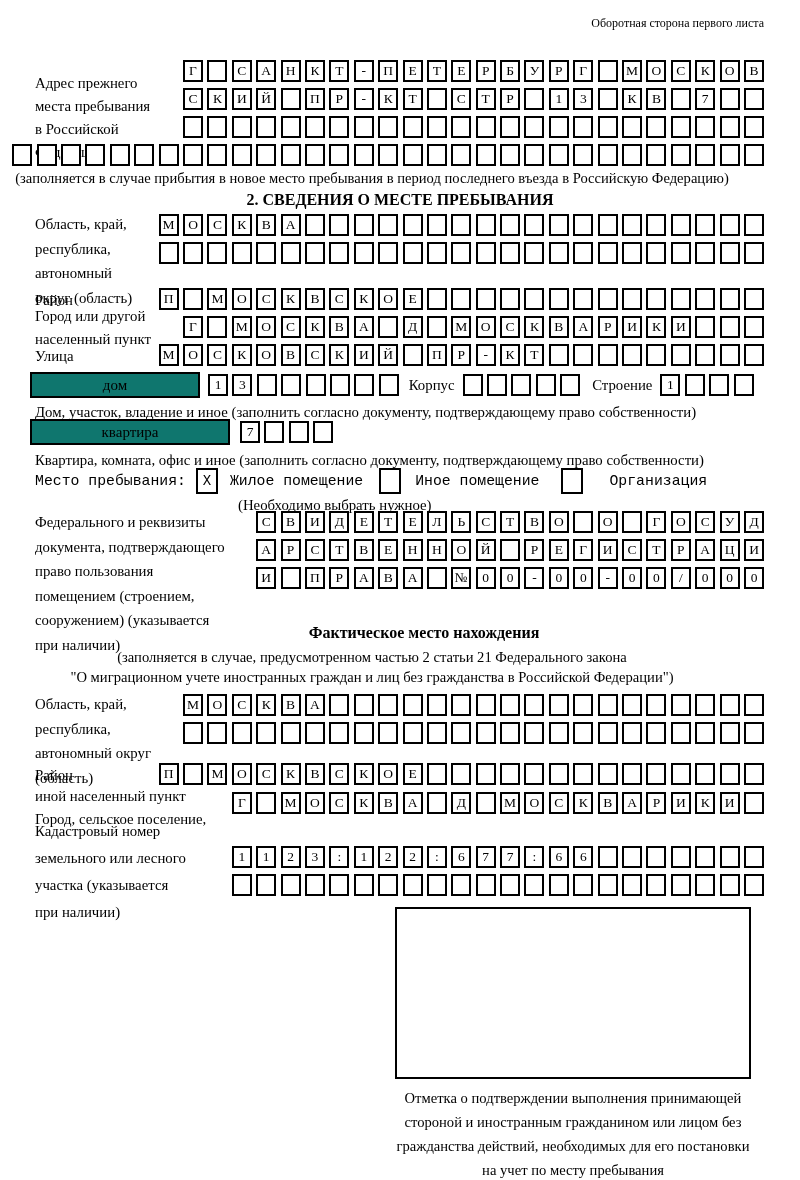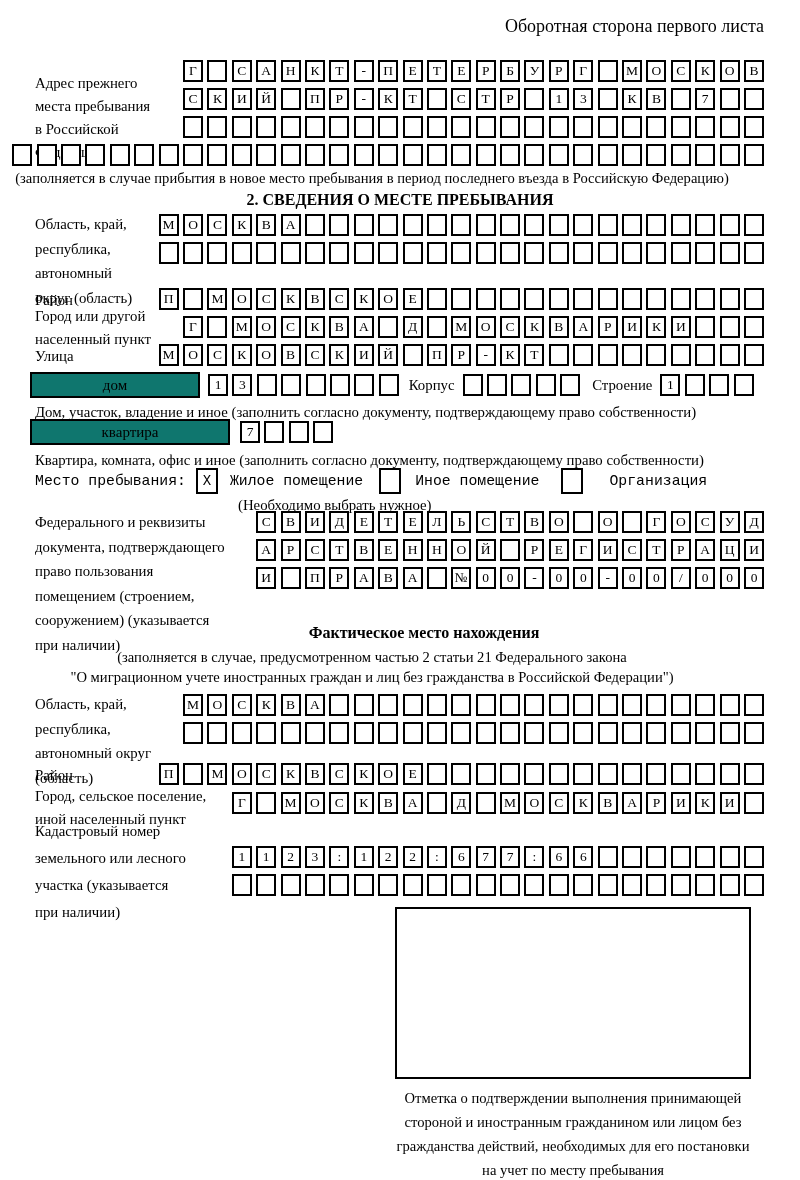--- a/index.html
+++ b/index.html
@@ -1,21 +1,21 @@
 <!DOCTYPE html>
 <html><head>
 <meta charset="utf-8">
 <style>
   html,body{margin:0;padding:0;background:#fff;}
   .page{
     position:relative;width:800px;height:1180px;background:#fff;color:#000;
     font-family:"Liberation Serif","DejaVu Serif",serif;font-size:15px;overflow:hidden;
   }
   .abs{position:absolute;}
-  .hdr{top:16px;right:36px;font-size:18px;}
+  .hdr{top:16px;right:36px;font-size:12px;}
   .flabel{font-size:14.8px;line-height:23px;}
   .vlabel div{display:block;}
   .rowsbox{left:0;width:764px;display:flex;flex-direction:column;gap:6px;}
   .cellrow{display:flex;gap:4.4px;justify-content:flex-end;width:764px;}
   .cellrow.nowrap{width:auto;justify-content:flex-start;}
   .cell{
     box-sizing:border-box;width:20px;height:22px;border:2px solid #000;
     display:flex;align-items:center;justify-content:center;
     font-size:13.5px;flex:0 0 auto;background:#fff;
   }
@@ -535,22 +535,22 @@
       <span class="cell"></span>
       <span class="cell"></span>
       <span class="cell"></span>
       <span class="cell"></span>
       <span class="cell"></span>
       <span class="cell"></span>
       <span class="cell"></span>
     </div>
 
   <div class="abs flabel vlabel" style="top:785px;left:35px;">
+    <div>иной населенный пункт</div>
     <div>Город, сельское поселение,</div>
-    <div>иной населенный пункт</div>
   </div>
   <div class="abs cellrow" style="top:792px;left:0;">
       <span class="cell">Г</span>
       <span class="cell"></span>
       <span class="cell">М</span>
       <span class="cell">О</span>
       <span class="cell">С</span>
       <span class="cell">К</span>
       <span class="cell">В</span>
       <span class="cell">А</span>

